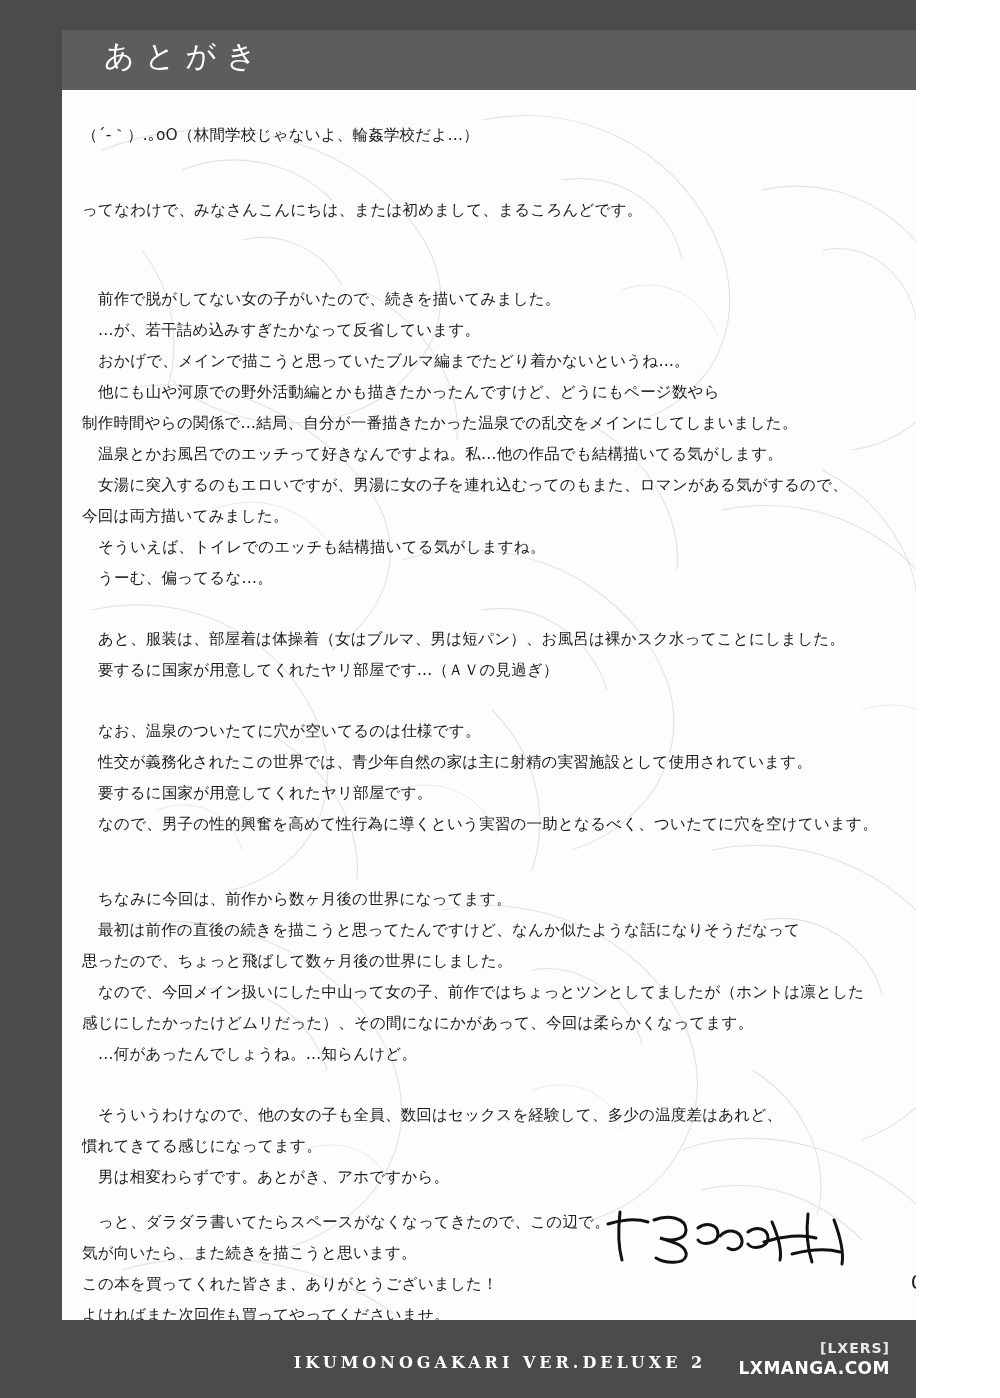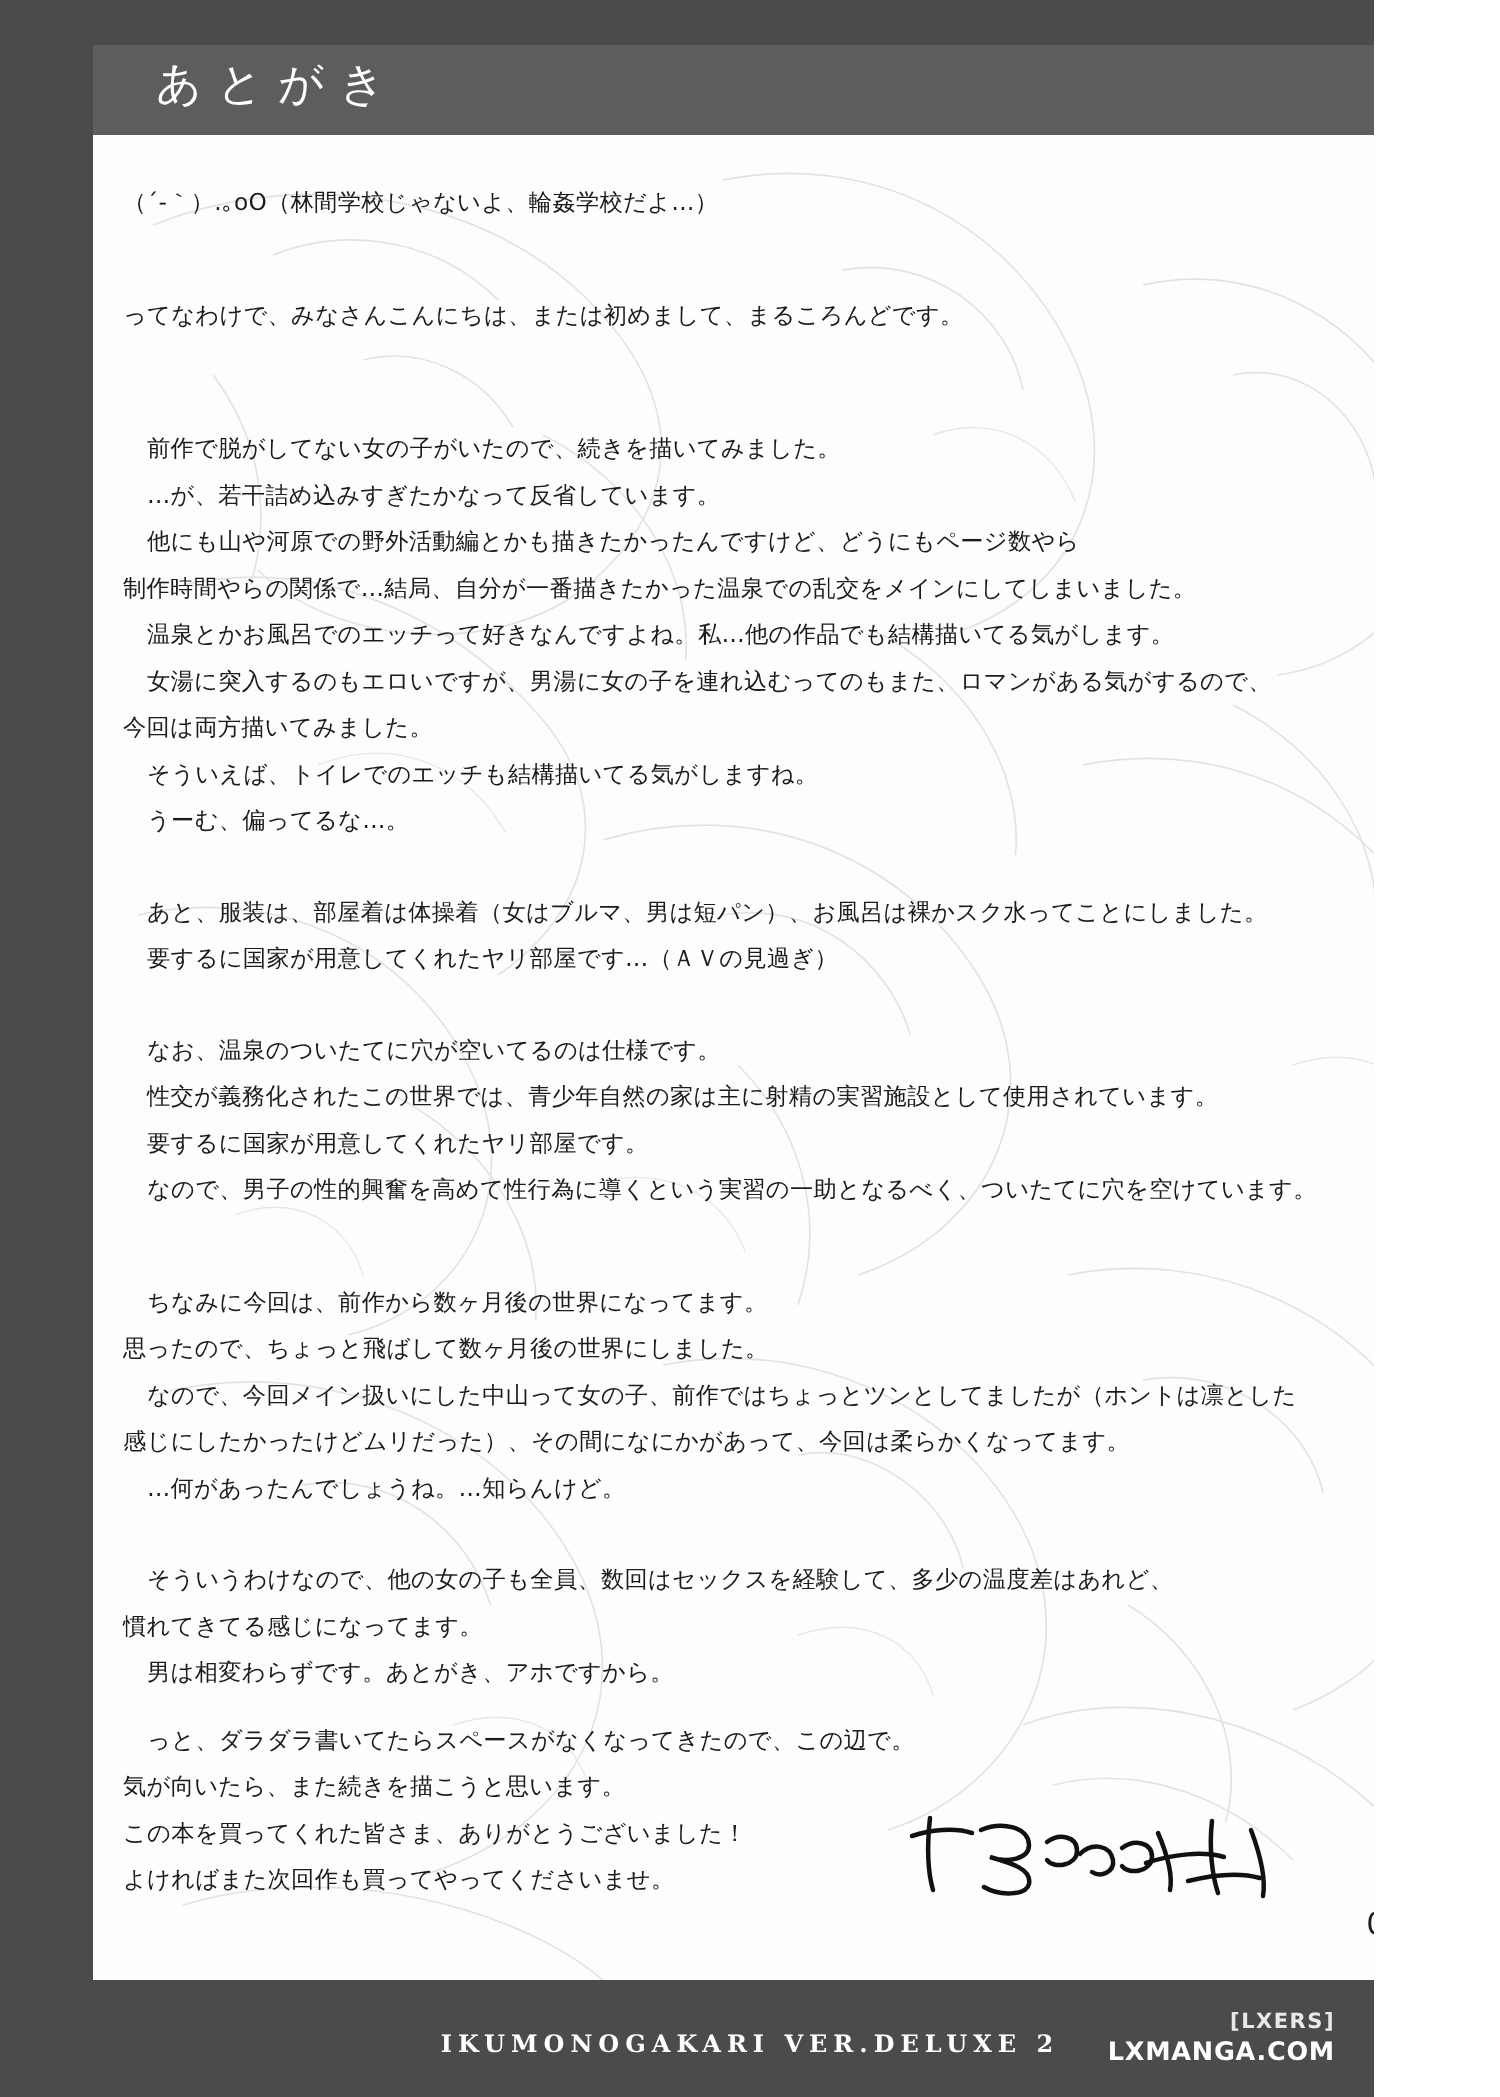--- a/index.html
+++ b/index.html
@@ -226,20 +226,21 @@
       <div class="para">
         <div class="line">ってなわけで、みなさんこんにちは、または初めまして、まるころんどです。</div>
       </div>
 
       <div class="spacer-l"></div>
       <div class="spacer-s"></div>
 
       <div class="para">
         <div class="line indent">前作で脱がしてない女の子がいたので、続きを描いてみました。</div>
         <div class="line indent">…が、若干詰め込みすぎたかなって反省しています。</div>
+        <div class="line indent">おかげで、メインで描こうと思っていたブルマ編までたどり着かないというね…。</div>
         <div class="line indent">他にも山や河原での野外活動編とかも描きたかったんですけど、どうにもページ数やら</div>
         <div class="line">制作時間やらの関係で…結局、自分が一番描きたかった温泉での乱交をメインにしてしまいました。</div>
         <div class="line indent">温泉とかお風呂でのエッチって好きなんですよね。私…他の作品でも結構描いてる気がします。</div>
         <div class="line indent">女湯に突入するのもエロいですが、男湯に女の子を連れ込むってのもまた、ロマンがある気がするので、</div>
         <div class="line">今回は両方描いてみました。</div>
         <div class="line indent">そういえば、トイレでのエッチも結構描いてる気がしますね。</div>
         <div class="line indent">うーむ、偏ってるな…。</div>
       </div>
 
       <div class="spacer-m"></div>
@@ -255,20 +256,21 @@
         <div class="line indent">なお、温泉のついたてに穴が空いてるのは仕様です。</div>
         <div class="line indent">性交が義務化されたこの世界では、青少年自然の家は主に射精の実習施設として使用されています。</div>
         <div class="line indent">要するに国家が用意してくれたヤリ部屋です。</div>
         <div class="line indent">なので、男子の性的興奮を高めて性行為に導くという実習の一助となるべく、ついたてに穴を空けています。</div>
       </div>
 
       <div class="spacer-l"></div>
 
       <div class="para">
         <div class="line indent">ちなみに今回は、前作から数ヶ月後の世界になってます。</div>
+        <div class="line indent">最初は前作の直後の続きを描こうと思ってたんですけど、なんか似たような話になりそうだなって</div>
         <div class="line">思ったので、ちょっと飛ばして数ヶ月後の世界にしました。</div>
         <div class="line indent">なので、今回メイン扱いにした中山って女の子、前作ではちょっとツンとしてましたが（ホントは凛とした</div>
         <div class="line">感じにしたかったけどムリだった）、その間になにかがあって、今回は柔らかくなってます。</div>
         <div class="line indent">…何があったんでしょうね。…知らんけど。</div>
       </div>
 
       <div class="spacer-m"></div>
 
       <div class="para">
         <div class="line indent">そういうわけなので、他の女の子も全員、数回はセックスを経験して、多少の温度差はあれど、</div>

